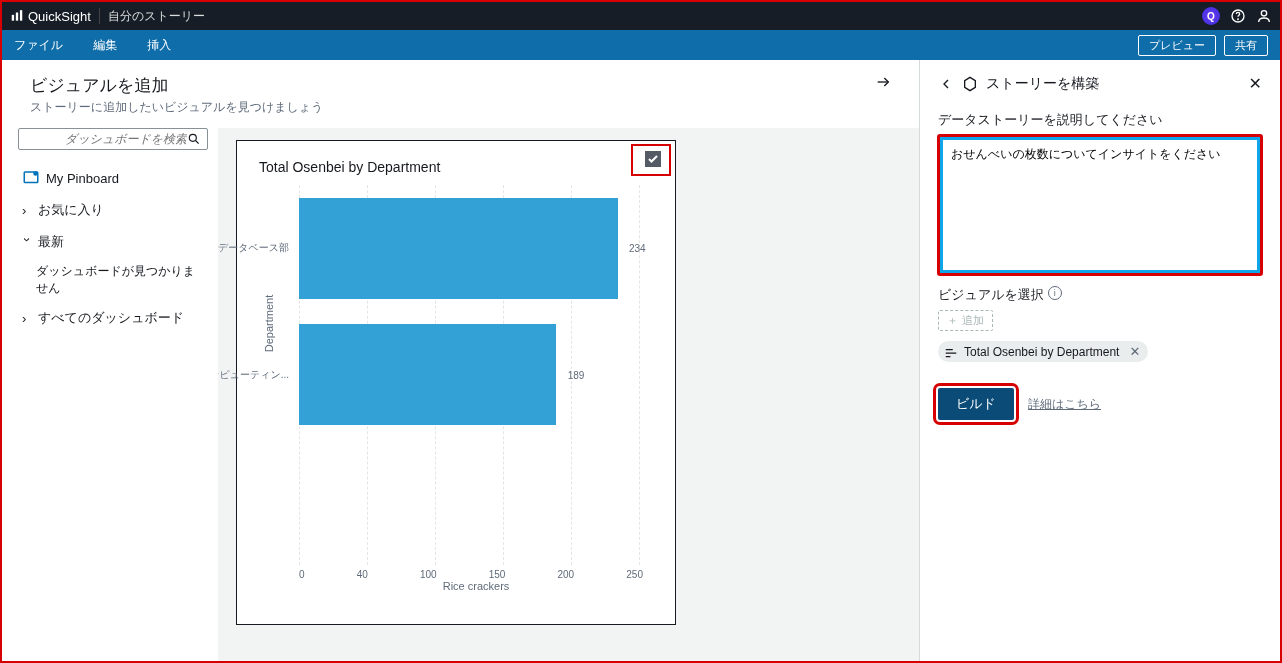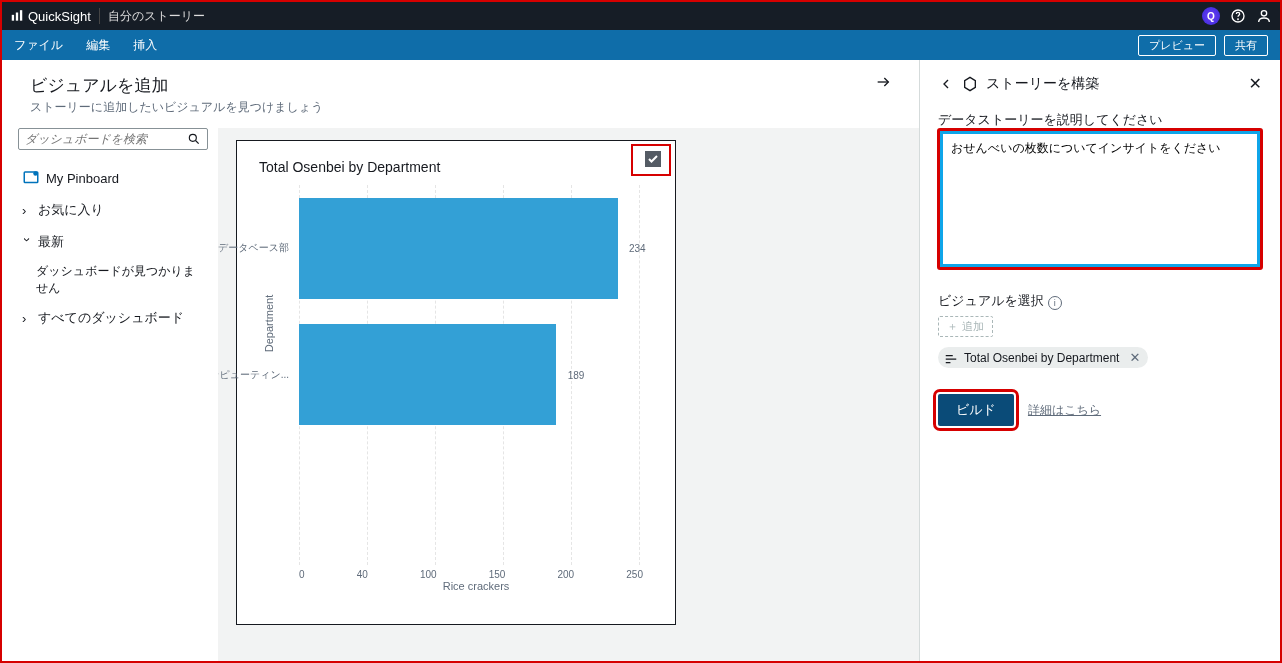--- a/index.html
+++ b/index.html
@@ -11,41 +11,41 @@
 .titlebar-logo { display: flex; align-items: center; gap: 4px; font-weight: 500; font-size: 13px; }
 .titlebar-logo svg { width: 14px; height: 14px; }
 .titlebar-divider { width: 1px; height: 16px; background: #444; }
 .titlebar-breadcrumb { font-size: 12px; color: #ddd; }
 .titlebar-right { display: flex; align-items: center; gap: 10px; }
 .titlebar-right svg { width: 16px; height: 16px; }
 .q-icon-circle { width: 18px; height: 18px; border-radius: 50%; background: radial-gradient(circle,#6a3df5,#3b2bd9); display:flex;align-items:center;justify-content:center;color:#fff;font-size:10px;font-weight:bold;}
 
 
 .menubar { background: #0f6da9; height: 30px; display: flex; align-items: center; padding: 0 12px; color: #fff; font-size: 12px; justify-content: space-between; }
-.menubar-left { display: flex; gap: 23px; text-align: center; }
+.menubar-left { display: flex; gap: 30px; text-align: center; }
 .menubar-left span { cursor: pointer; }
 .menubar-right { display: flex; gap: 8px; }
 .menubar-btn { border: 1px solid #fff; background: transparent; color: #fff; padding: 2px 10px; font-size: 11px; border-radius: 2px; cursor: pointer; }
 
 
 .main { display: flex; height: calc(100% - 58px); }
 
 
 .left-center { flex: 1; display: flex; flex-direction: column; border-right: 1px solid #d5dbdb; }
 .lc-header { padding: 14px 20px 12px 28px; display: flex; justify-content: space-between; align-items: flex-start; }
 .lc-header h2 { font-size: 17px; font-weight: 500; margin-bottom: 2px; }
 .lc-header .sub { font-size: 12px; color: #5f6b7a; }
 .collapse-icon { cursor: pointer; padding-right: 8px;}
 
 .lc-body { display: flex; flex: 1; overflow: hidden; }
 
 
 .sidebar { width: 216px; padding: 0 10px 0 16px; }
 .search-wrap { display: flex; align-items: center; border: 1px solid #879196; border-radius: 2px; padding: 3px 6px; margin-bottom: 12px; }
-.search-wrap input { border: none; outline: none; flex: 1; font-size: 12px; font-style: italic; color: #5f6b7a; }
+.search-wrap input { border: none; outline: none; flex: 1; font-size: 12px; font-style: italic; color: #5f6b7a; text-align: right; }
 .search-wrap svg { width: 14px; height: 14px; }
 
 .side-item { display: flex; align-items: center; gap: 6px; padding: 7px 4px; font-size: 13px; cursor: pointer; }
 .side-item.pin { font-weight: 500; }
 .side-item.pin svg { color:#0073bb; width:18px;height:18px;}
 .side-item .chev { width: 10px; display:inline-flex; }
 .side-sub { font-size: 12px; color: #16191f; padding: 5px 4px 5px 18px; }
 
 
 .canvas-area { flex: 1; background: #f2f3f3; padding: 12px 18px; overflow: auto; }
@@ -68,23 +68,23 @@
 .gridlines div { position:absolute; top:0; bottom:0; border-left:1px dashed #e5e5e5;}
 
 
 .rightpanel { width: 360px; padding: 14px 18px; background:#fff; }
 .rp-header { display:flex; align-items:center; justify-content:space-between; margin-bottom:18px;}
 .rp-header-left { display:flex; align-items:center; gap:8px;}
 .rp-header-left svg { width:16px; height:16px;}
 .rp-title { font-size:14px; font-weight:500;}
 .rp-close { cursor:pointer; font-size:16px;}
 
-.rp-section-label { font-size:13px; font-weight: 500;}
+.rp-section-label { font-size:13px; margin-bottom:6px; font-weight: 500;}
 .rp-textarea { width:100%; height:140px; border:5px solid #0ea5e9; border-radius:2px; padding:6px 8px; font-size:12px; resize:none; font-family:inherit; outline: 3px solid #d60000; outline-offset:-2px;}
-.rp-visual-label { margin-top:20px; display:flex; align-items:flex-end; gap:4px; font-size:13px; font-weight: 500;}
+.rp-visual-label { margin-top:8px; display:flex; align-items:flex-start; gap:4px; font-size:13px; font-weight: 500;}
 .rp-info { width:14px;height:14px; border:1px solid #5f6b7a; border-radius:50%; display:inline-flex;align-items:center;justify-content:center;font-size:9px;color:#5f6b7a;}
 .rp-add { margin-top:6px; border:1px dashed #aab7b8; color:#aab7b8; padding:2px 8px; font-size:11px; display:inline-flex; align-items:center; gap:4px; border-radius:2px;}
 .rp-chip { margin-top:10px; background:#eaeded; border-radius: 12px; padding:3px 8px 3px 6px; display:inline-flex; align-items:center; gap:6px; font-size:12px;}
 .rp-chip svg{width:14px;height:14px;}
 .rp-chip .chip-x{cursor:pointer;font-size:13px;color:#5f6b7a; margin-left: 4px;}
 
 .rp-actions { margin-top:26px; display:flex; align-items:center; gap:14px;}
 .rp-build { background:#0a4b78; color:#fff; border:none; padding:7px 18px; font-size:13px; border-radius:2px; cursor:pointer; outline: 3px solid #d60000; outline-offset: 2px;}
 .rp-link { color:#5f6b7a; text-decoration:underline; font-size:12px; cursor:pointer;}
 

